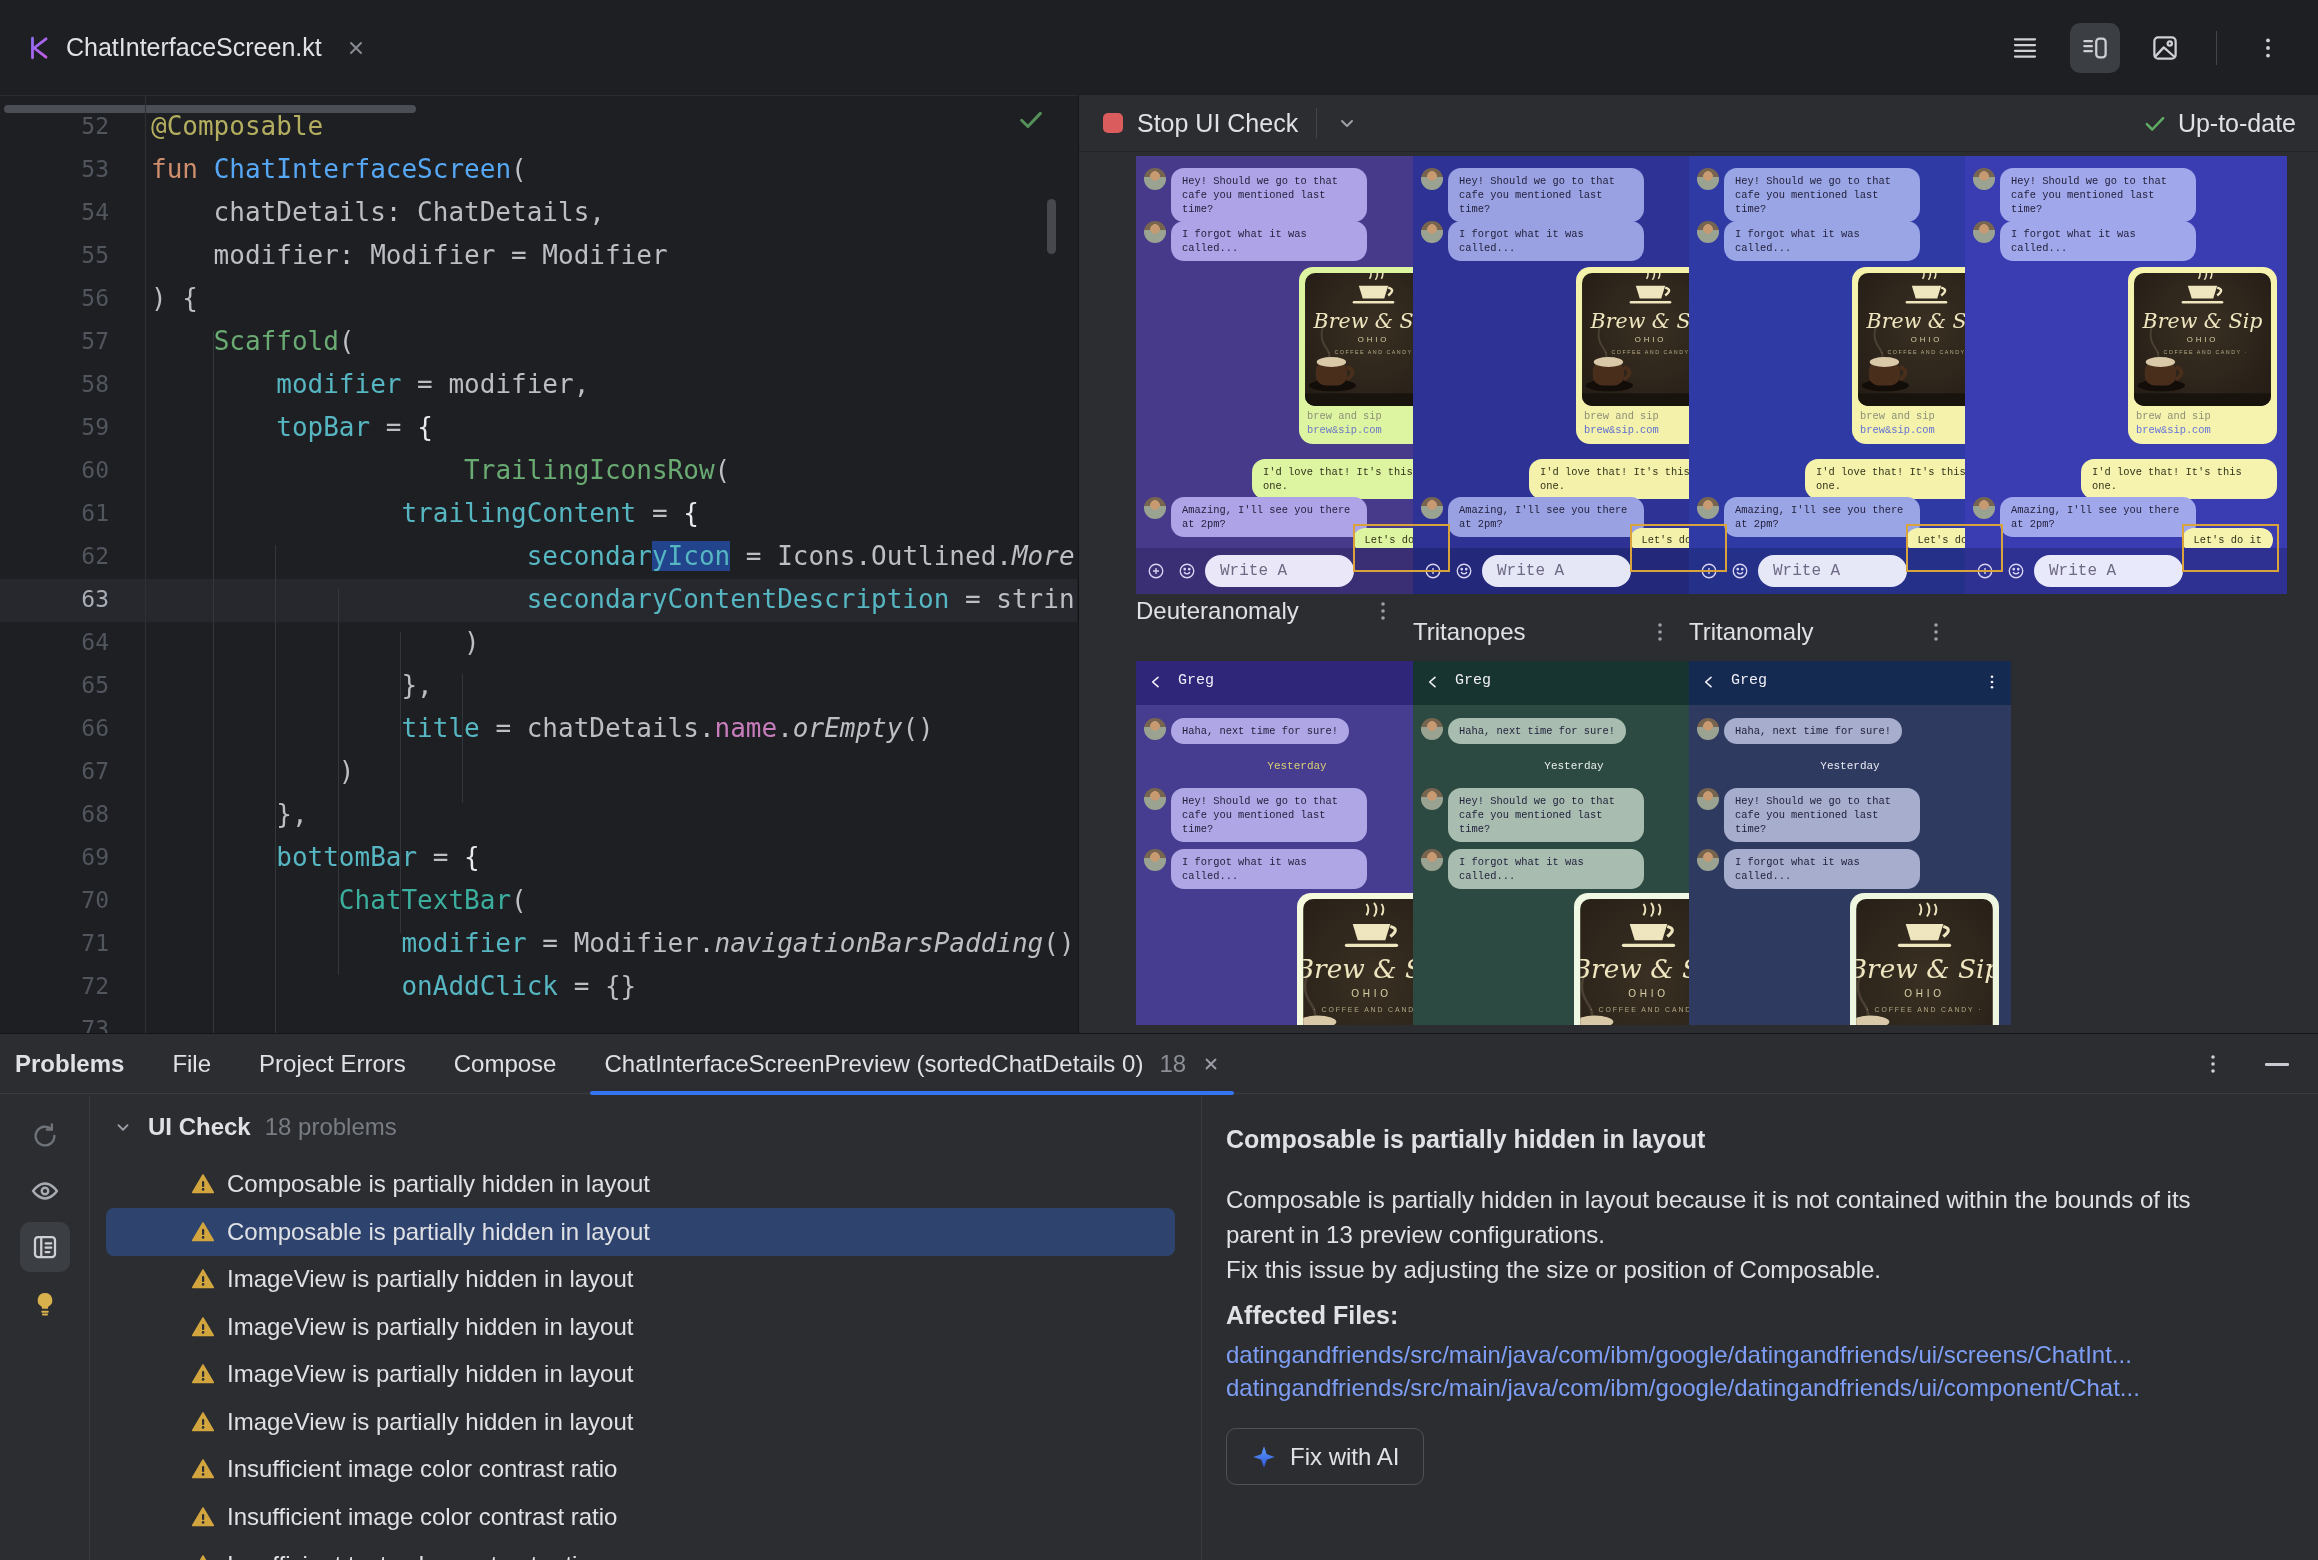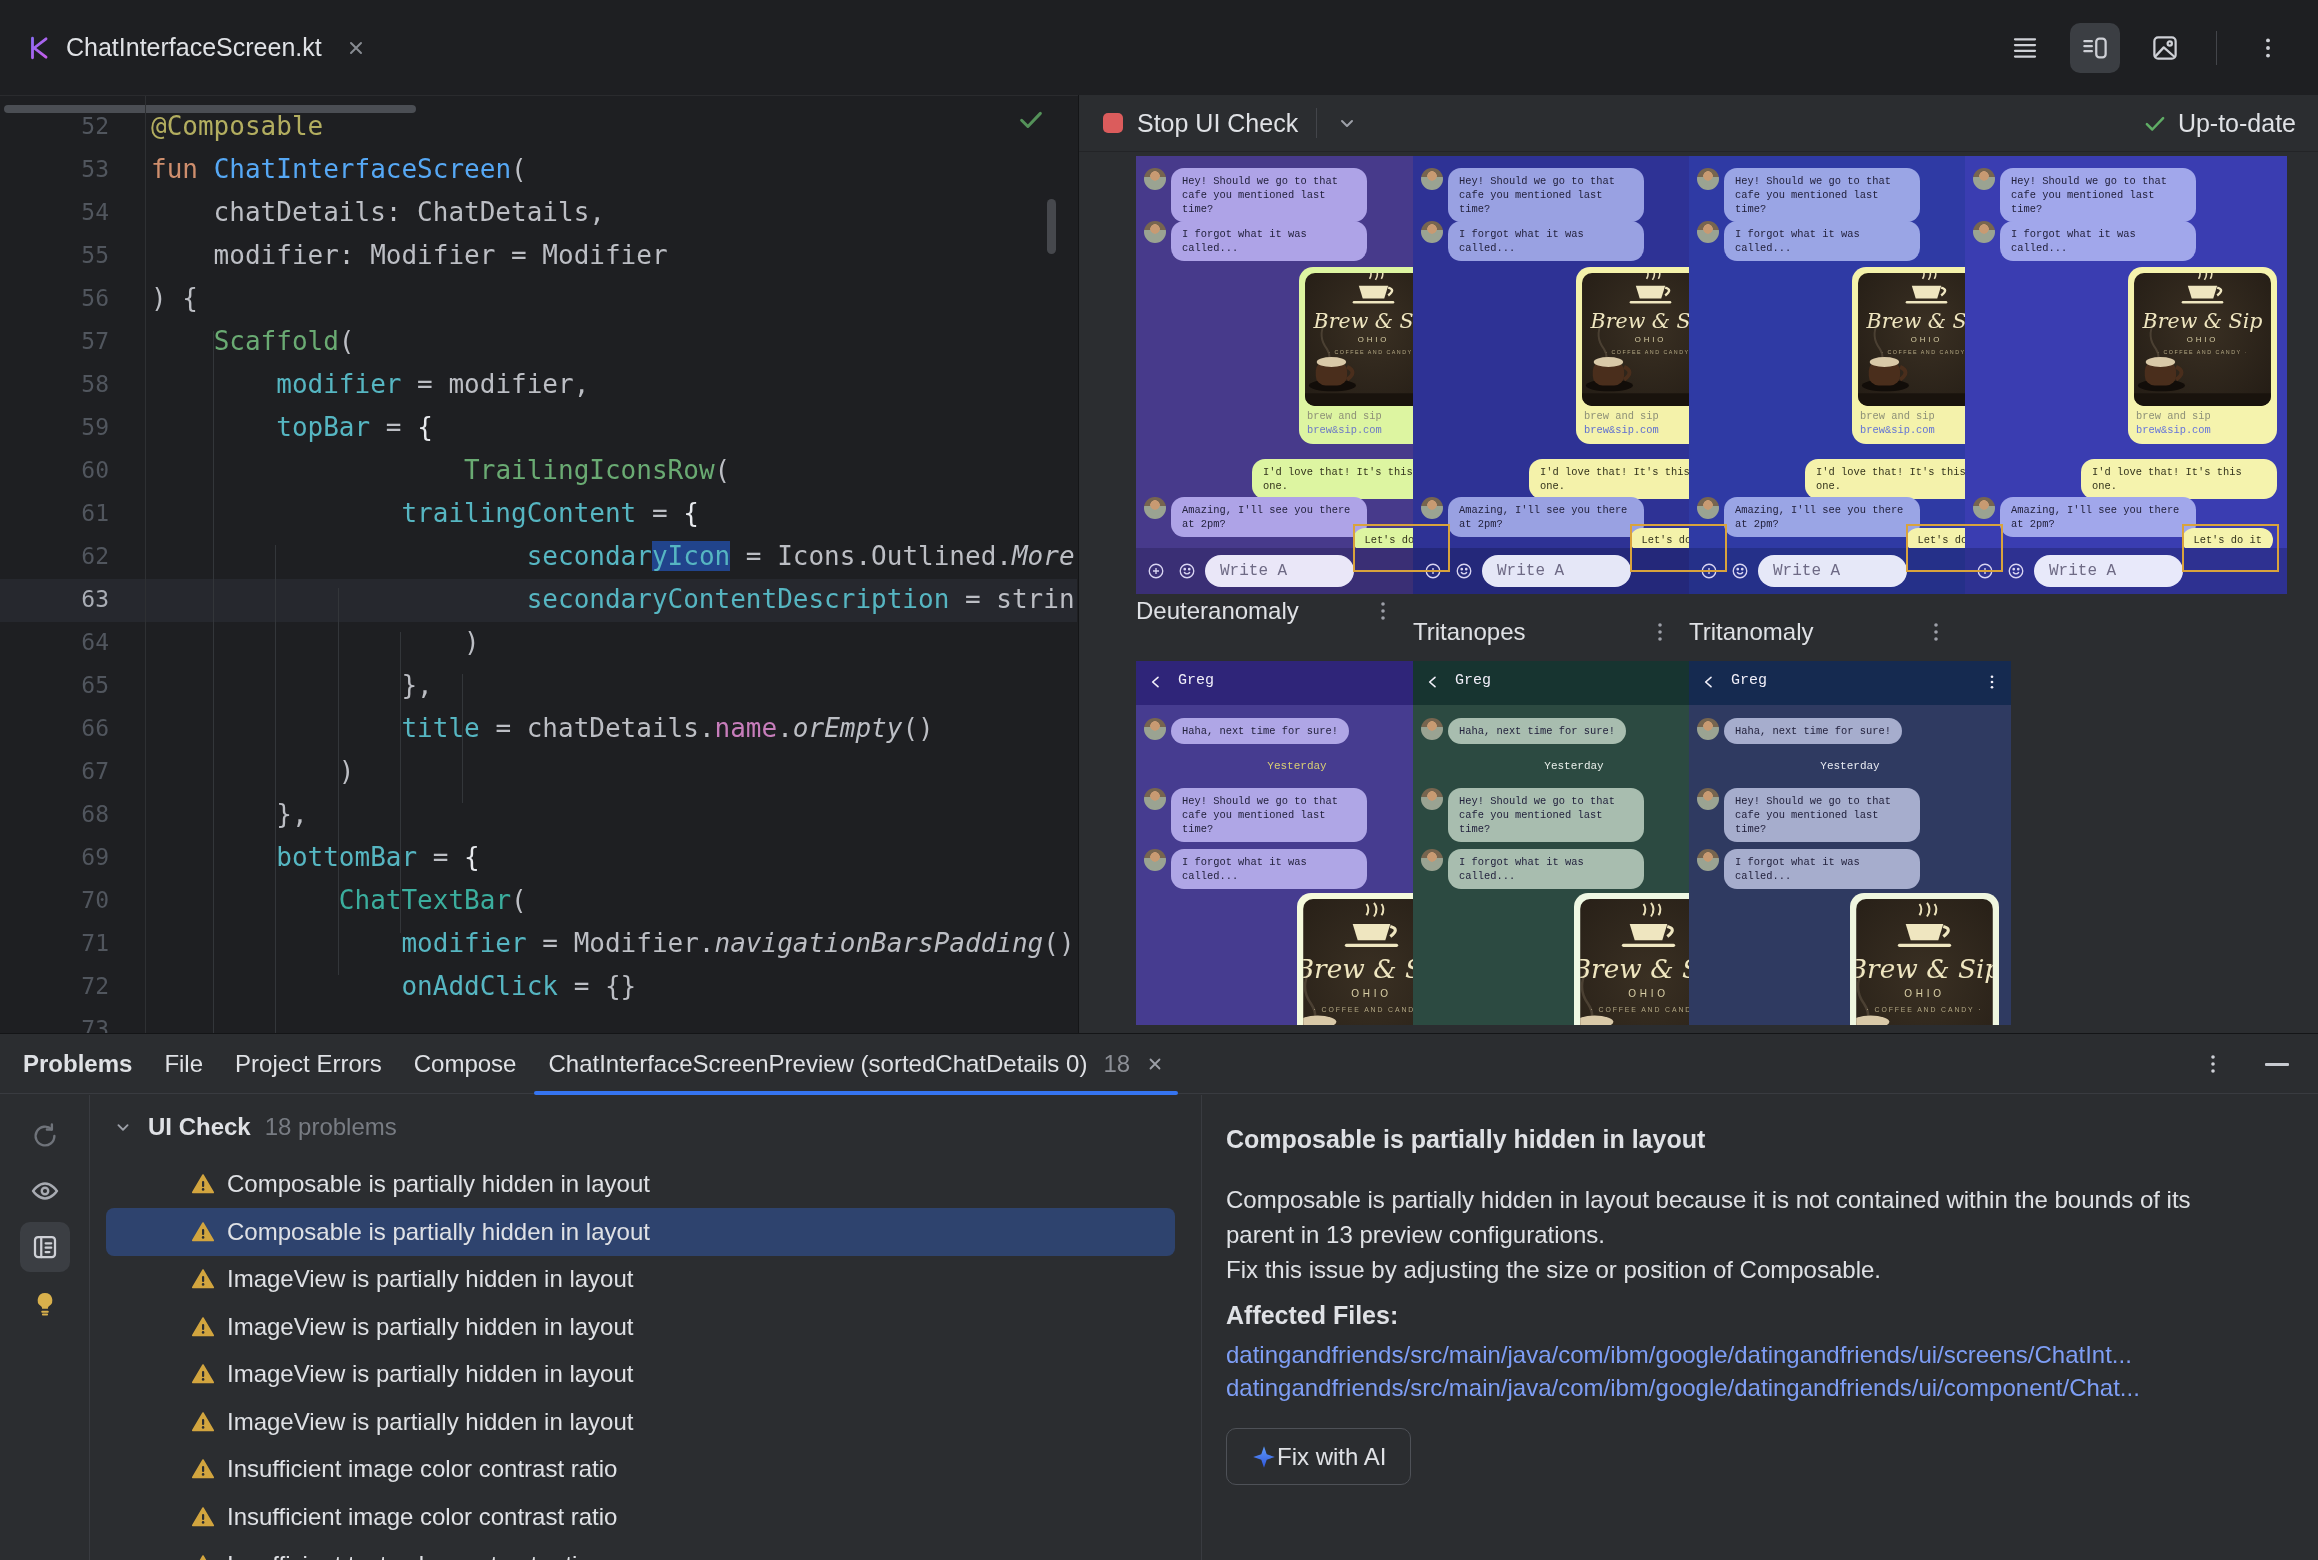--- a/index.html
+++ b/index.html
@@ -86,21 +86,21 @@
   .pname{position:absolute;left:42px;top:11px;font-size:15px;color:#F2F0FA;}
   .pback{position:absolute;left:12px;top:13px;}
   .pkebab{position:absolute;right:10px;top:12px;}
   .day{position:absolute;left:0;right:0;top:99px;text-align:center;font-size:11px;color:var(--date);}
   .r2 .m1{top:57px;} .r2 .m2{top:127px;} .r2 .m3{top:188px;}
   .card2{position:absolute;right:12px;top:232px;width:149px;background:var(--card);border-radius:14px;padding:6px;box-sizing:border-box;}
   .card2 .brew{width:137px;height:188px;border-radius:10px;overflow:hidden;}
 
   
   #bottom{position:absolute;left:0;top:1033px;width:100%;height:528px;background:#2B2D30;border-top:1px solid #141517;}
-  #btabs{position:absolute;left:0;top:0;width:100%;height:60px;display:flex;align-items:center;padding-left:23px;gap:32px;box-sizing:border-box;border-bottom:1px solid #393B40;}
+  #btabs{position:absolute;left:0;top:0;width:100%;height:60px;display:flex;align-items:center;padding-left:15px;gap:48px;box-sizing:border-box;border-bottom:1px solid #393B40;}
   .btab{font-size:24px;color:#DFE1E5;}
   .btab.bold{font-weight:bold;}
   .btab-active{position:relative;height:60px;display:flex;align-items:center;gap:16px;}
   .btab-active::after{content:"";position:absolute;left:-14px;right:-14px;bottom:-1px;height:4px;border-radius:2px;background:#3574F0;}
   .badge{font-size:24px;color:#8C8F96;}
   .btabs-right{position:absolute;right:30px;top:0;height:60px;display:flex;align-items:center;gap:40px;}
   .minbar{width:24px;height:3px;background:#C8CBD1;border-radius:1px;}
 
   #bbody{position:absolute;left:0;top:61px;right:0;bottom:0;}
   #istrip{position:absolute;left:0;top:0;bottom:0;width:89px;border-right:1px solid #393B40;}
@@ -114,21 +114,21 @@
   .pitem span{font-size:24px;color:#DFE1E5;white-space:nowrap;}
   .pitem.selected{background:#2E436E;}
   #pdivider{position:absolute;left:1201px;top:0;bottom:0;width:1px;background:#393B40;}
   #detail{position:absolute;left:1202px;top:0;right:0;bottom:0;}
   .d-title{position:absolute;left:24px;top:30px;font-size:25px;font-weight:bold;color:#DFE1E5;}
   .d-body{position:absolute;left:24px;top:87px;width:1035px;font-size:24px;line-height:35px;color:#DFE1E5;}
   .d-files-label{position:absolute;left:24px;top:206px;font-size:25px;font-weight:bold;color:#DFE1E5;}
   .d-link{position:absolute;left:24px;font-size:24px;color:#7E9EF5;white-space:nowrap;}
   .d-link.l1{top:246px;} .d-link.l2{top:279px;}
   .fix-btn{position:absolute;left:24px;top:333px;height:55px;border:1px solid #4E5157;border-radius:10px;
-           display:inline-flex;align-items:center;padding:0 24px;}
+           display:inline-flex;align-items:center;gap:13px;padding:0 24px;}
   .fix-btn span{font-size:24px;color:#DFE1E5;}
 </style>
 </head>
 <body>
 
 <svg width="0" height="0" style="position:absolute">
   <defs>
     <linearGradient id="kg" x1="0" y1="0" x2="1" y2="1">
       <stop offset="0" stop-color="#8F6CF5"></stop>
         <stop offset="1" stop-color="#C45CE8"></stop>

